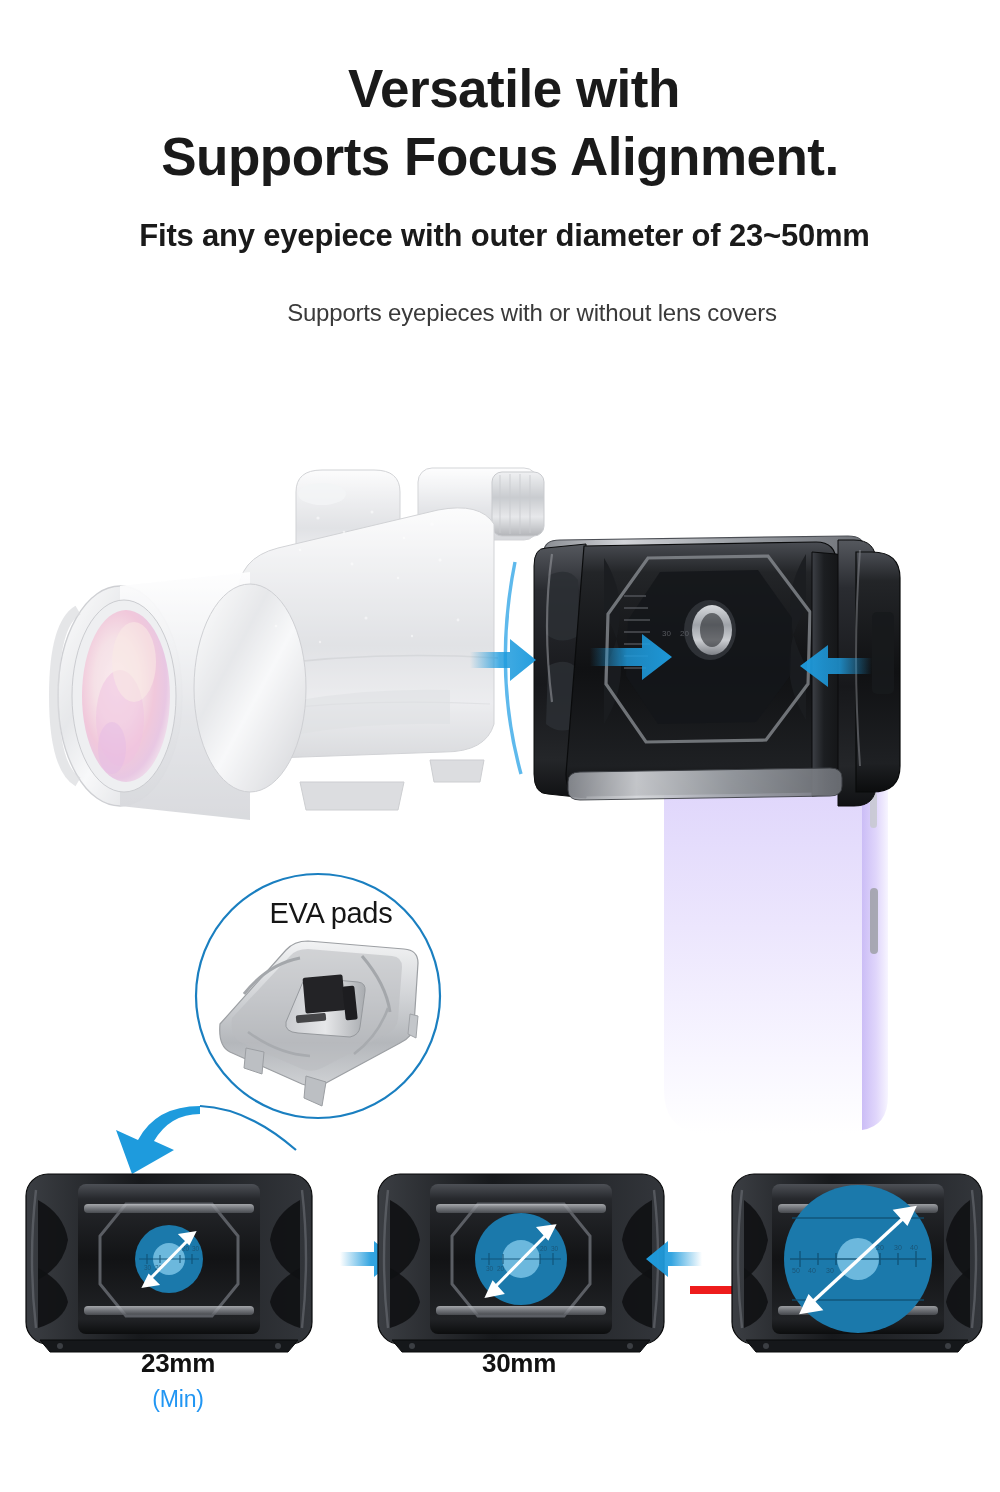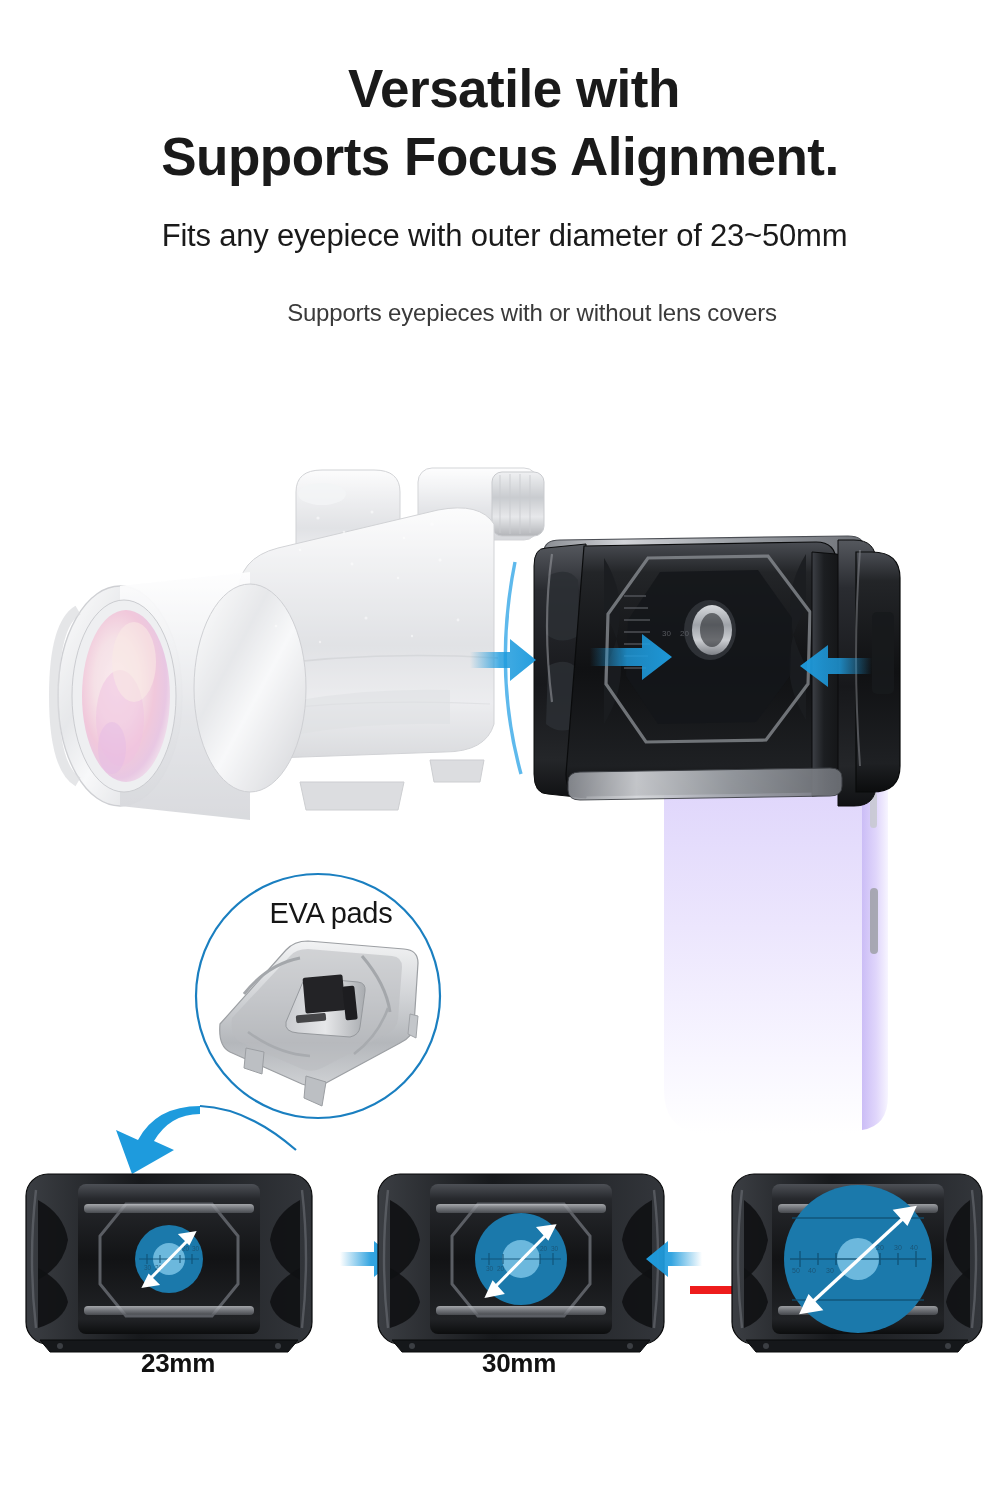--- a/index.html
+++ b/index.html
@@ -6,21 +6,21 @@
   html,body { background:#ffffff; }
   body {
     width:1000px; height:1492px; position:relative; overflow:hidden;
     font-family:"Liberation Sans", sans-serif; color:#1a1a1a;
   }
 
   
   .hdr { position:absolute; left:0; width:1000px; text-align:center; }
   .h1a { top:60px;  font-size:53px; font-weight:bold; letter-spacing:-0.5px; line-height:1.1; color:#1a1a1a;padding-left:28px; }
   .h1b { top:128px; font-size:53px; font-weight:bold; letter-spacing:-0.5px; line-height:1.1; color:#1a1a1a; }
-  .h2  { top:218px; font-size:31px; font-weight:normal; letter-spacing:-0.2px; color:#1a1a1a;padding-left:9px; }
+  .h2  { top:218px; font-size:31px; font-weight:bold; letter-spacing:-0.2px; color:#1a1a1a;padding-left:9px; }
   .h3  { top:299px; font-size:24px; font-weight:normal; letter-spacing:-0.2px; color:#3a3a3a;margin-left:32px; }
 
   
   #hero { position:absolute; left:0; top:430px; width:1000px; height:730px; }
   #hero svg, #bottom svg { display:block; }
 
   
   .eva-label {
     position:absolute; left:231px; top:897px; width:200px; text-align:center;
     font-size:29px; font-weight:normal; color:#161616; letter-spacing:-0.3px;
@@ -467,19 +467,20 @@
     </g>
     <path d="M746,180 l222,0 l-10,12 l-202,0 z" fill="#15171a" stroke="#090a0b" stroke-width="1"></path>
     <circle cx="766" cy="186" r="3" fill="#3b3e43"></circle>
         <circle cx="948" cy="186" r="3" fill="#3b3e43"></circle>
   </g>
 </svg>
 </div>
 
 <div class="cap c0">
   <div class="mm">23mm</div>
+  <div class="sub">(Min)</div>
 </div>
 <div class="cap c1">
   <div class="mm">30mm</div>
   <div class="sub"></div>
 </div>
 <div class="cap c2">
 </div>
 
 </body></html>

